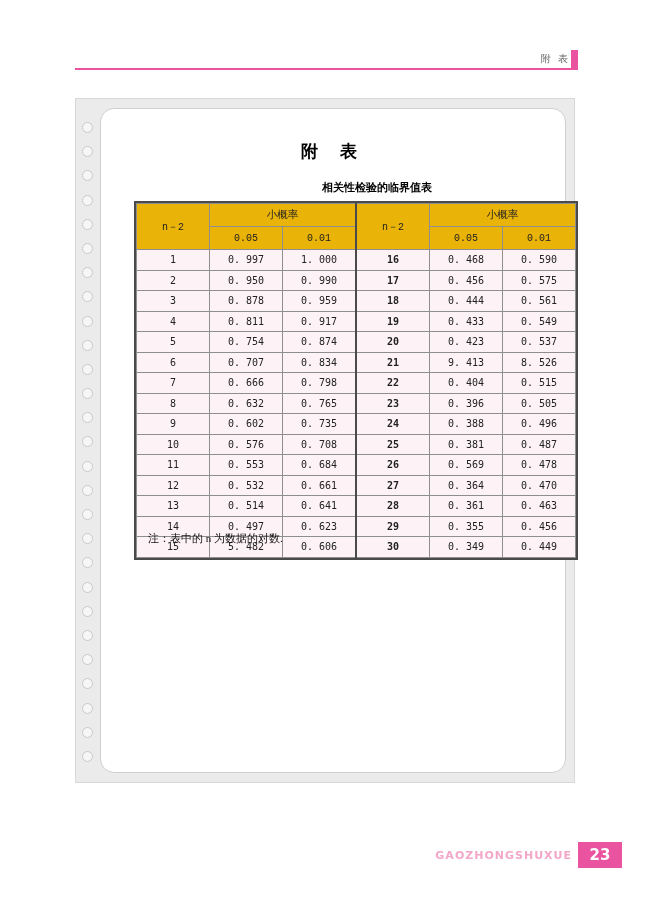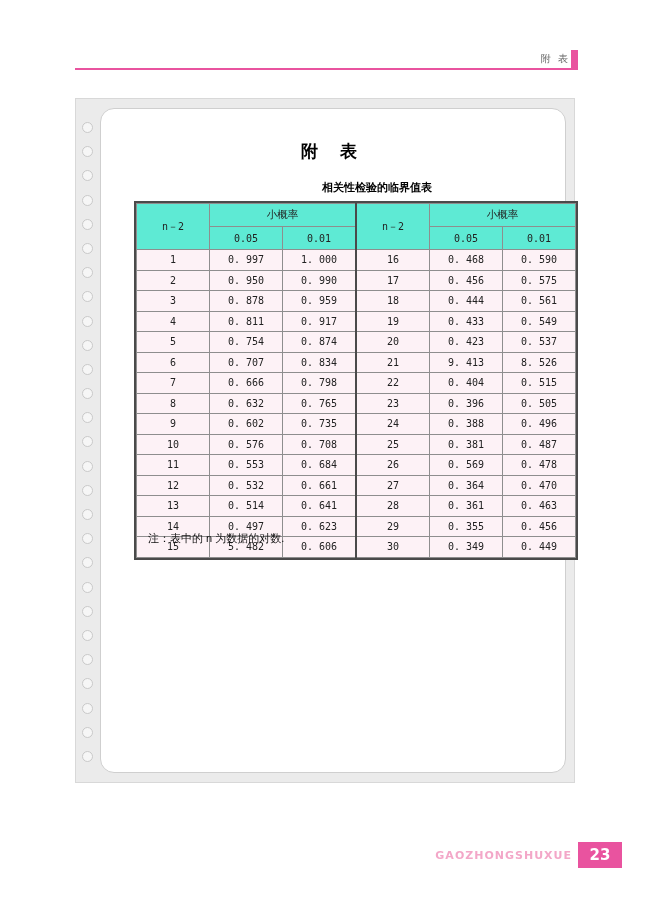--- a/index.html
+++ b/index.html
@@ -120,51 +120,53 @@
     font-size: 10px;
     color: #222;
     background: #fdf2f6;
   }
   table.crit th, table.crit td {
     border: 1px solid #8e8e8e;
     text-align: center;
     padding: 0;
   }
   table.crit thead th {
-    background: #5eead4;
+    background: #eab308;
     font-weight: normal;
     height: 22px;
+    font-family: Liberation Mono, monospace;
   }
   table.crit tbody td {
     height: 19.5px;
     width: 72px;
   }
   td.n-col, th.n-col {
     width: 52px;
   }
   .thick-left {
     border-left: 2px solid #4a4a4a !important;
+    font-weight: bold;
   }
   .outer-frame {
     border: 2px solid #4a4a4a;
     display: inline-block;
     background: #fdf2f6;
   }
   .cn {
     font-family: "DejaVu Sans", sans-serif;
     font-size: 10.5px;
   }
 
   
   .note {
     position: absolute;
     left: 148px;
     top: 531px;
     font-size: 11px;
-    font-family: Liberation Sans, sans-serif;
+    font-family: Liberation Serif, serif;
     color: #111;
   }
 
   
   .footer-brand {
     position: absolute;
     right: 78px;
     bottom: 50px;
     font-size: 11px;
     letter-spacing: 1px;

